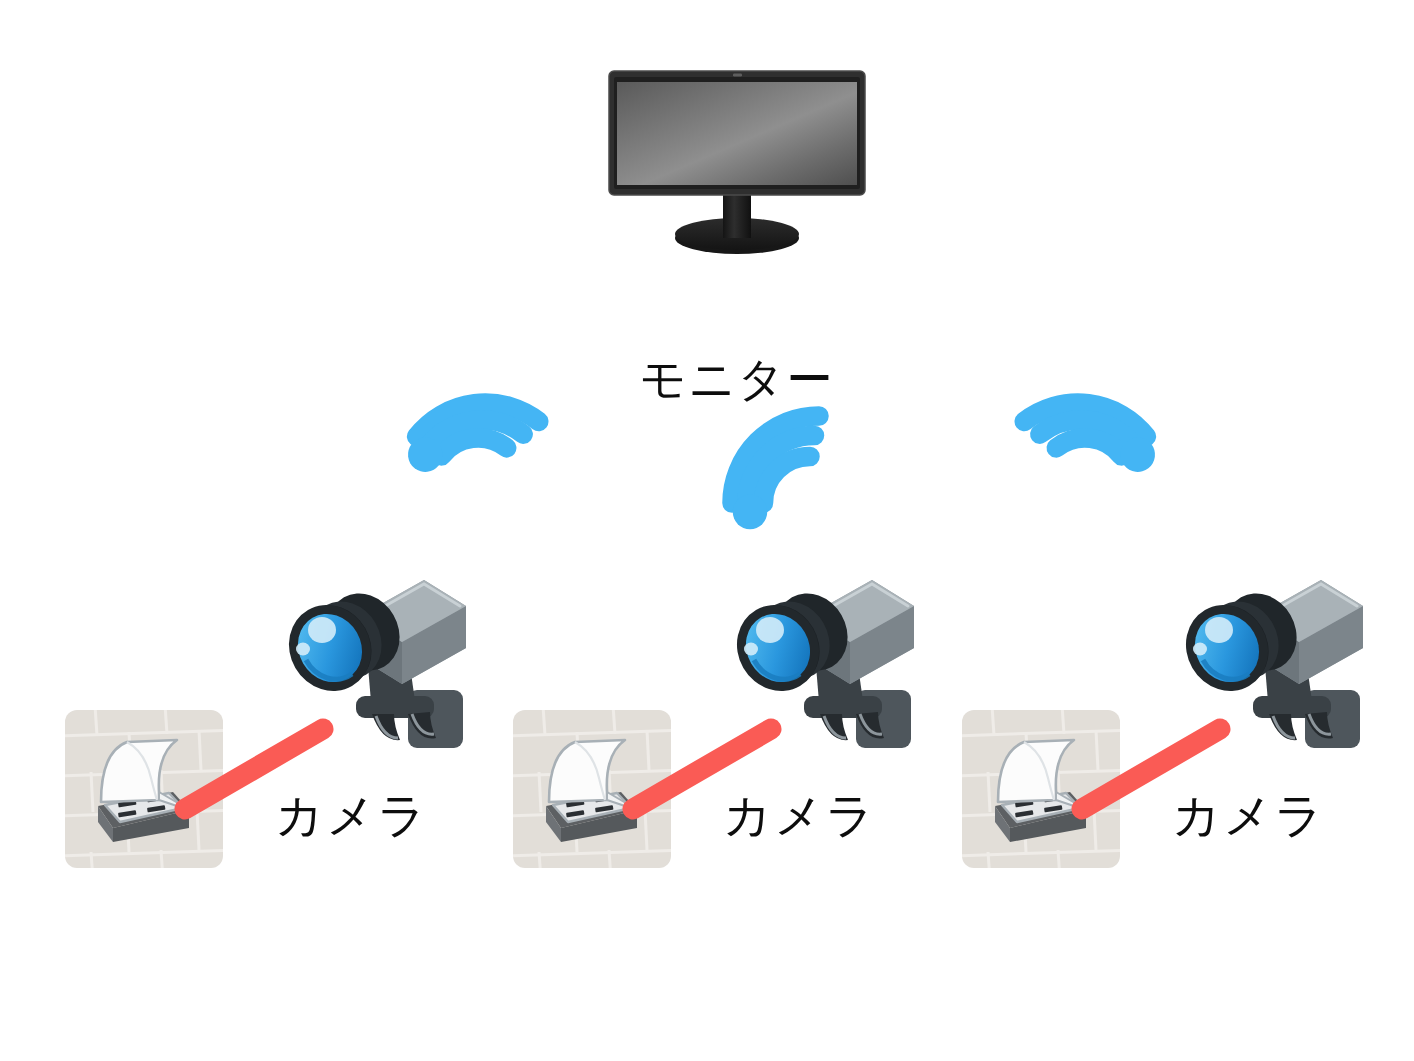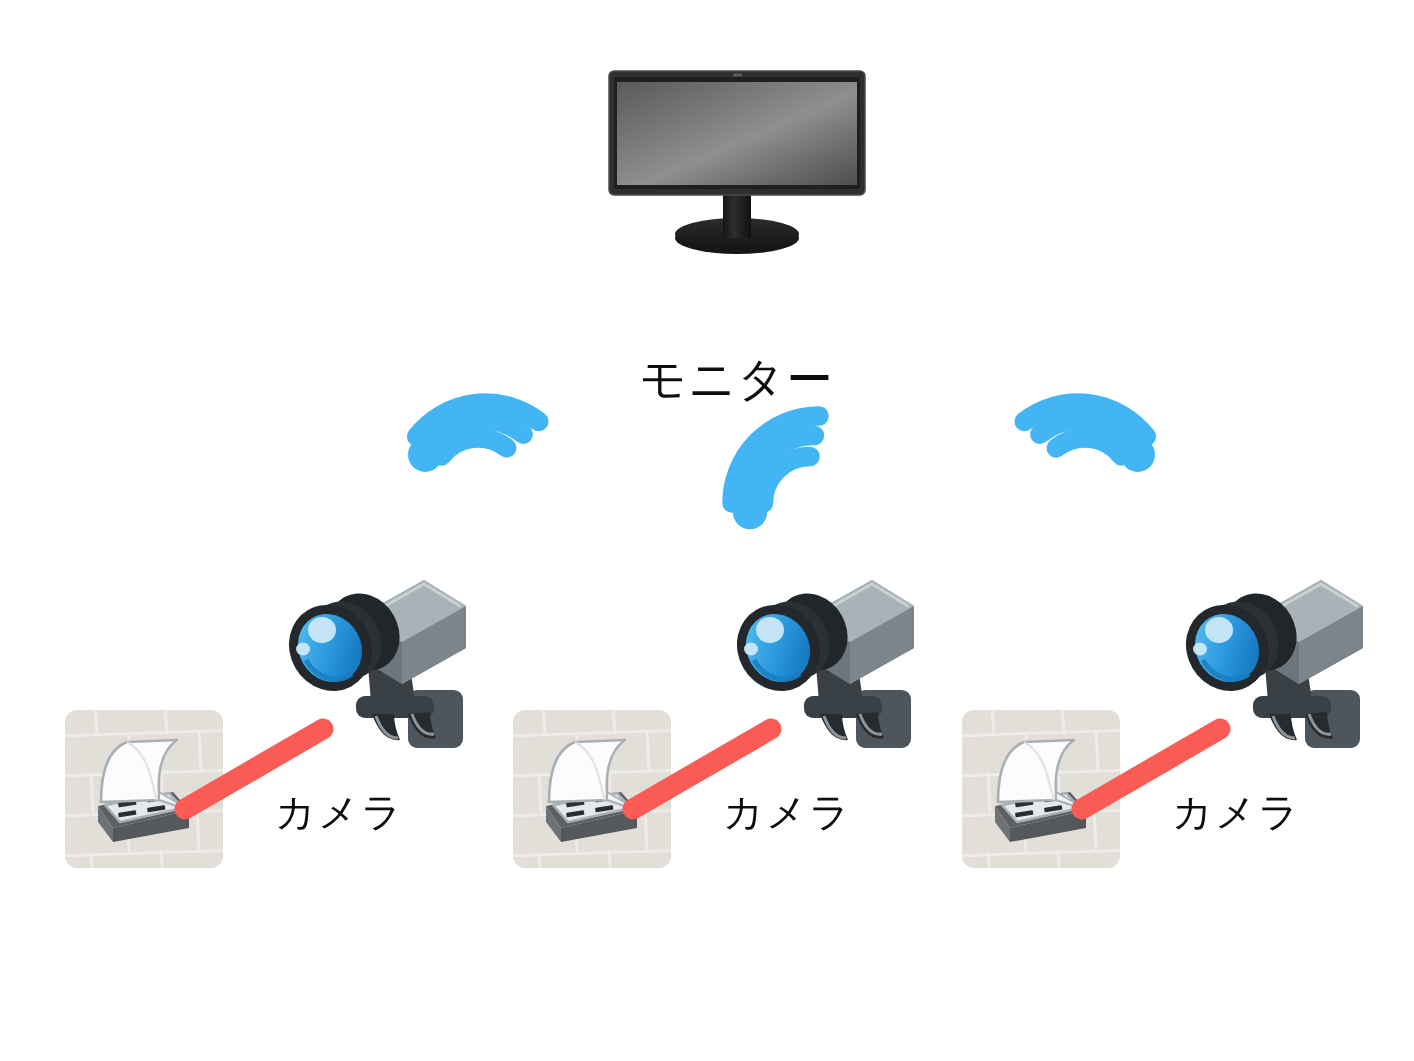--- a/index.html
+++ b/index.html
@@ -79,21 +79,21 @@
     top: 155px;
     width: 160px;
     height: 100px;
     overflow: visible;
   }
   .cam-group .cam-label {
     position: absolute;
     left: 210px;
     top: 230px;
     width: 200px;
-    font-size: 40px;
+    font-size: 48px;
     line-height: 1;
     color: #0d0d0d;
     letter-spacing: 2px;
     white-space: nowrap;
     text-align: left;
   }
 
   .cam-group-1 { left: 65px;  top: 562px; }
   .cam-group-2 { left: 513px; top: 562px; }
   .cam-group-3 { left: 962px; top: 562px; }

